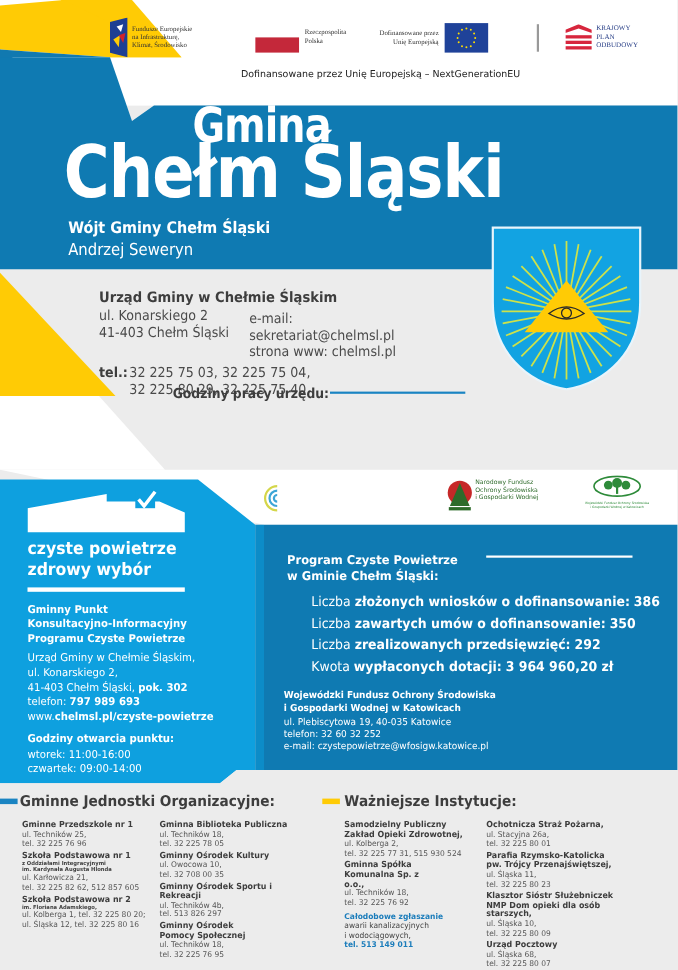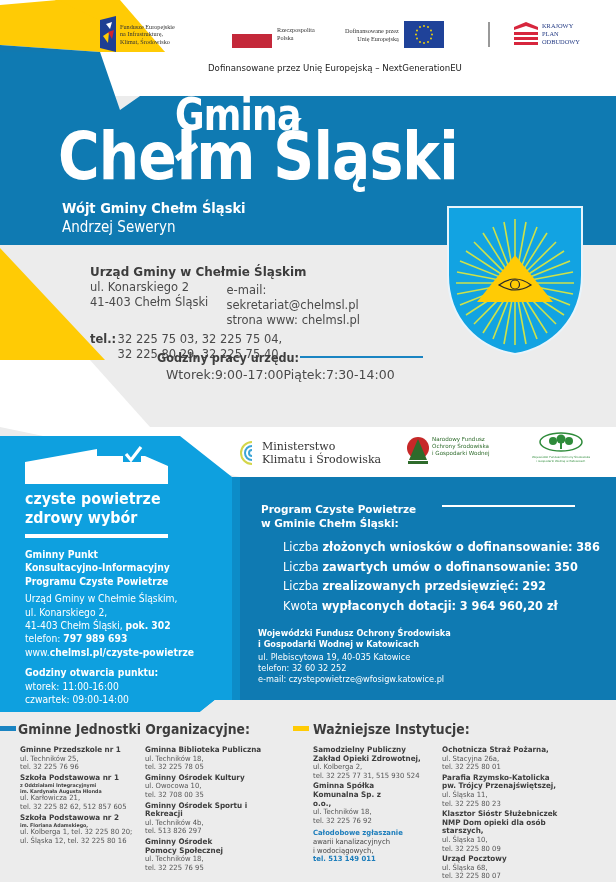--- a/index.html
+++ b/index.html
@@ -137,21 +137,21 @@
     <rect x="0" y="15" width="24" height="3" fill="#d7263d"></rect>
     <rect x="0" y="20" width="24" height="3" fill="#d7263d"></rect>
   </svg>
   <div class="logo-txt" style="margin-left:4px; color:#243b84; font-size:6.4px; line-height:8px;">
     <div>KRAJOWY</div>
     <div>PLAN</div>
     <div>ODBUDOWY</div>
   </div>
 </div>
 
-<div class="abs ngeu" style="left:208px; top:63px;">Dofinansowane przez Unię Europejską – NextGenerationEU</div>
+<div class="abs ngeu" style="left:219px; top:63px;">Dofinansowane przez Unię Europejską – NextGenerationEU</div>
 
 <div class="abs t-gmina" style="left:175px; top:93px;">Gmina</div>
 <div class="abs t-chelm" style="left:58px; top:124px;">Chełm Śląski</div>
 <div class="abs t-wojt" style="left:62px; top:200px;">Wójt Gminy Chełm Śląski</div>
 <div class="abs t-name" style="left:62px; top:218px;">Andrzej Seweryn</div>
 
 <svg class="abs" style="left:446px; top:205px;" width="138" height="150" viewBox="0 0 138 150">
   <path d="M2,2 H136 V70 C136,115 105,143 69,149 C33,143 2,115 2,70 Z" fill="#12a3e2" stroke="#e8f4fb" stroke-width="2"></path>
   <g stroke="#cde24a" stroke-width="1.6">
     <line x1="69" y1="78" x2="69" y2="14"></line>
@@ -211,39 +211,29 @@
       <div>32 225 80 29, 32 225 75 40</div>
     </div>
   </div>
 </div>
 
 <div class="abs hours-title" style="left:157px; top:350px;">Godziny pracy urzędu:</div>
 <div class="abs" style="left:300px; top:356px; width:123px; height:2px; background:#1a84c2;"></div>
 
 <table class="abs hours" style="left:166px; top:366px; border-collapse:collapse;">
   <tbody>
-  <tr>
-    <td>Wtorek:</td>
-    <td>9:00-17:00</td>
-    <td>Piątek:</td>
-    <td>7:30-14:00</td>
-  </tr>
 </tbody>
   </table>
 
 <div class="abs" style="left:238px; top:440px; display:flex; align-items:center;">
   <svg width="20" height="26" viewBox="0 0 20 26">
     <path d="M14,2 A11,11 0 1 0 14,24" fill="none" stroke="#d4d64a" stroke-width="2"></path>
     <path d="M14,6 A7,7 0 1 0 14,20" fill="none" stroke="#3ca5d6" stroke-width="2"></path>
     <path d="M14,10 A3,3 0 1 0 14,16" fill="none" stroke="#3ca5d6" stroke-width="2"></path>
   </svg>
-  <div style="margin-left:4px; font-family:'DejaVu Serif', serif; font-size:11px; line-height:13px; color:#333;">
-    <div>Ministerstwo</div>
-    <div>Klimatu i Środowiska</div>
-  </div>
 </div>
 
 <div class="abs" style="left:406px; top:436px; display:flex;">
   <svg width="24" height="30" viewBox="0 0 24 30">
     <circle cx="12" cy="12" r="11" fill="#c62828"></circle>
     <polygon points="12,3 21,24 3,24" fill="#2e6b2b"></polygon>
     <rect x="2" y="25" width="20" height="3" fill="#2e6b2b"></rect>
   </svg>
   <div style="margin-left:2px; font-size:5.6px; line-height:7px; color:#2e6b2b;">
     <div>Narodowy Fundusz</div>

